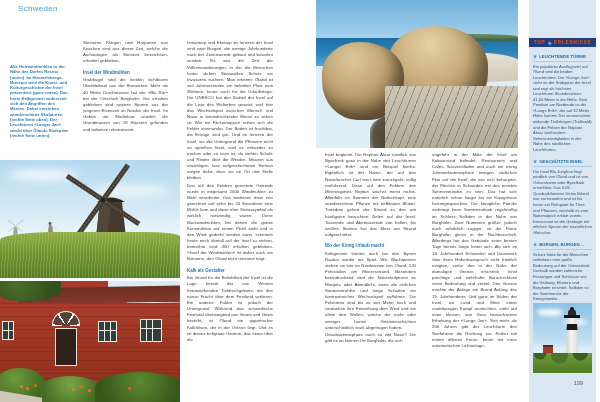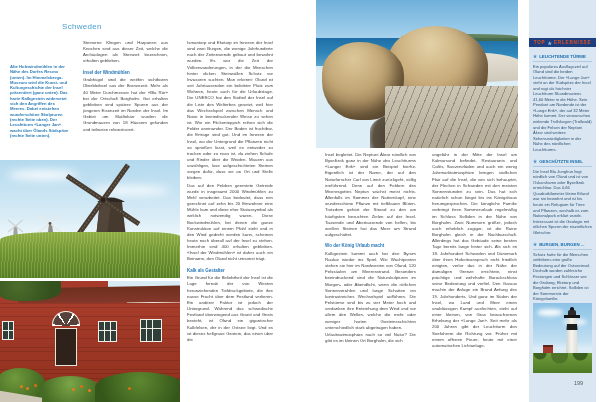--- a/index.html
+++ b/index.html
@@ -1,19 +1,19 @@
 <!DOCTYPE html>
 <html lang="de"><head>
 <meta charset="utf-8">
 <style>
   html,body{margin:0;padding:0;background:#888;}
   .page{position:relative;width:600px;height:402px;background:#ffffff;overflow:hidden;
         font-family:"Liberation Sans",sans-serif;-webkit-hyphens:auto;hyphens:auto;}
   
-  .page-title{position:absolute;left:18px;top:22px;font-size:8px;letter-spacing:.3px;color:#4a9fd0;margin-left:44px;}
+  .page-title{position:absolute;left:18px;top:4px;font-size:8px;letter-spacing:.3px;color:#4a9fd0;}
   .caption{position:absolute;left:10px;top:64px;width:59px;font-size:4.2px;line-height:5.3px;
            font-weight:bold;color:#2b7cb8;text-align:left;}
   .col{position:absolute;font-size:4.35px;line-height:6.15px;color:#3e3e3e;text-align:justify;overflow:hidden;}
   .col .blk-p{margin:0 0 1px 0;}
   .col .blk-h{margin:5px 0 1.5px 0;font-weight:bold;color:#2878b8;font-size:4.5px;}
   .col .blk-p:first-child{margin-top:0;}
   #col1{left:83px;top:40px;width:85px;height:110px;}
   #col2{left:187px;top:40px;width:86px;height:334px;}
   #col3{left:325px;top:152px;width:91px;height:222px;}
   #col4{left:432px;top:152px;width:85px;height:222px;}

